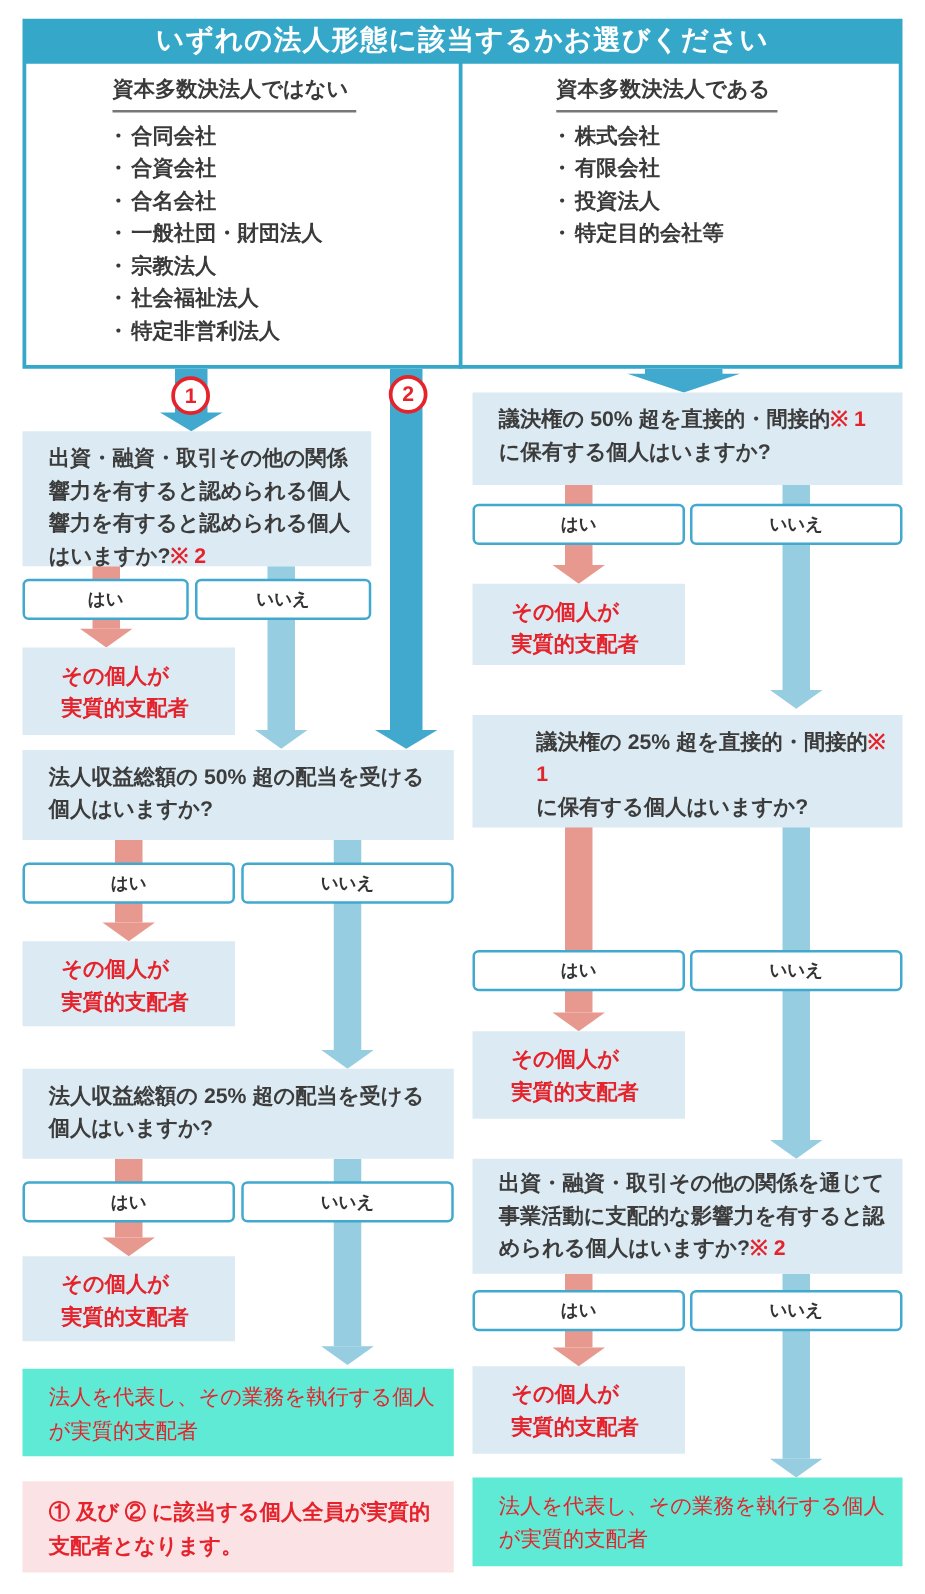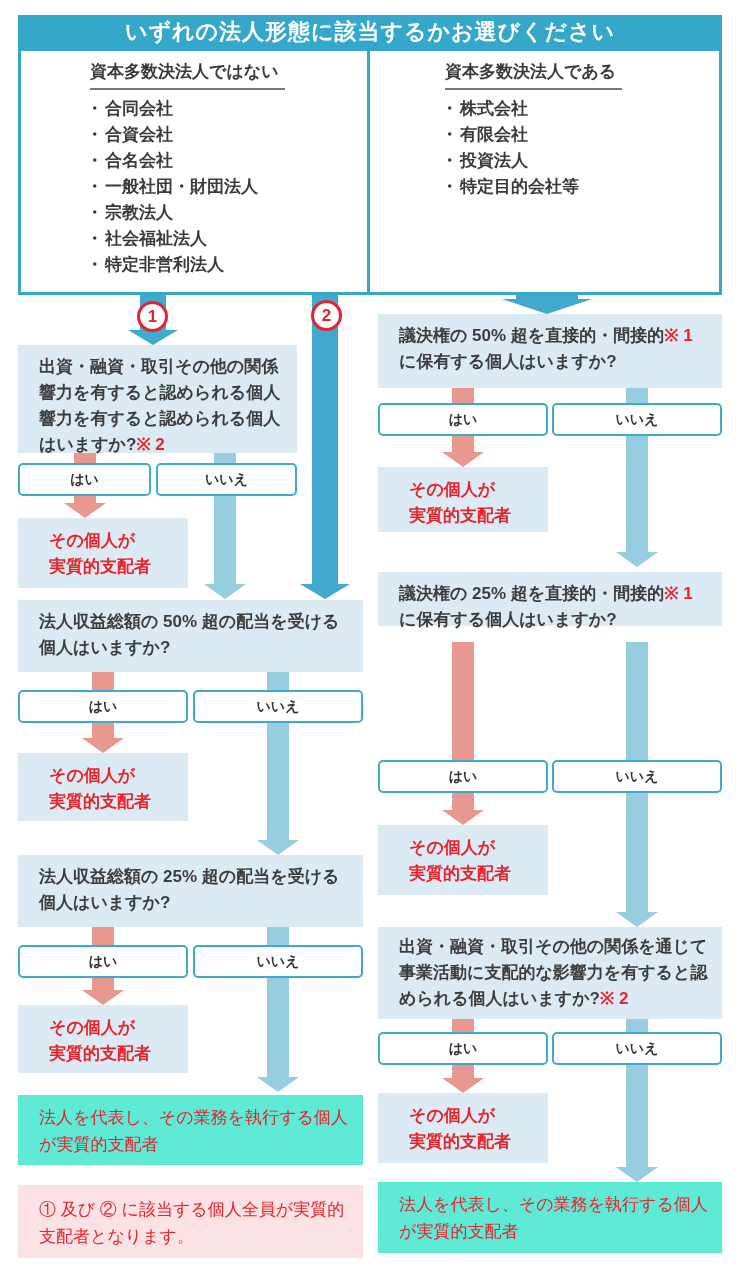--- a/index.html
+++ b/index.html
@@ -24,21 +24,21 @@
   .qbox{background:#dcebf3;color:#3c3c3c;font-weight:600;font-size:17px;
         line-height:26px;z-index:2;}
   .qbox .pad{padding:9px 0 0 21px;}
   .note{color:#e5232c;font-weight:bold;}
   .result{background:#dcebf3;color:#e5232c;font-weight:bold;font-size:17px;
           line-height:26px;z-index:2;}
   .result .pad{padding:10px 0 0 31px;}
   .final{background:#5eead4;color:#e5232c;font-weight:normal;font-size:17px;
          line-height:27px;z-index:2;}
   .final .pad{padding:9px 0 0 21px;}
-  .pinkbox{background:#fbe2e4;color:#e5232c;font-weight:normal;font-size:17px;
+  .pinkbox{background:#fbe2e4;color:#e5232c;font-weight:bold;font-size:17px;
            line-height:27px;z-index:2;}
   .pinkbox .pad{padding:11px 0 0 21px;}
 
   
   .btn{background:#ffffff;border:2px solid #41a9cd;border-radius:5px;
        color:#333333;font-weight:600;font-size:14px;
        display:flex;align-items:center;justify-content:center;z-index:4;cursor:pointer;}
 
   
   .band{position:absolute;z-index:1;}
@@ -187,21 +187,21 @@
       <span>議決権の 50% 超を直接的・間接的</span><span class="note">※ 1</span><br>
       <span>に保有する個人はいますか?</span>
     </div>
   </div>
   <div class="abs btn" style="left:378px;top:403px;width:170px;height:33px;">はい</div>
   <div class="abs btn" style="left:552px;top:403px;width:170px;height:33px;">いいえ</div>
   <div class="abs result" style="left:378px;top:467px;width:170px;height:65px;">
     <div class="pad"><span>その個人が</span><br><span>実質的支配者</span></div>
   </div>
 
-  <div class="abs qbox" style="left:378px;top:572px;width:344px;height:54px;">
+  <div class="abs qbox" style="left:378px;top:572px;width:344px;height:90px;padding-left:30px;">
     <div class="pad">
       <span>議決権の 25% 超を直接的・間接的</span><span class="note">※ 1</span><br>
       <span>に保有する個人はいますか?</span>
     </div>
   </div>
   <div class="abs btn" style="left:378px;top:760px;width:170px;height:33px;">はい</div>
   <div class="abs btn" style="left:552px;top:760px;width:170px;height:33px;">いいえ</div>
   <div class="abs result" style="left:378px;top:825px;width:170px;height:70px;">
     <div class="pad"><span>その個人が</span><br><span>実質的支配者</span></div>
   </div>

